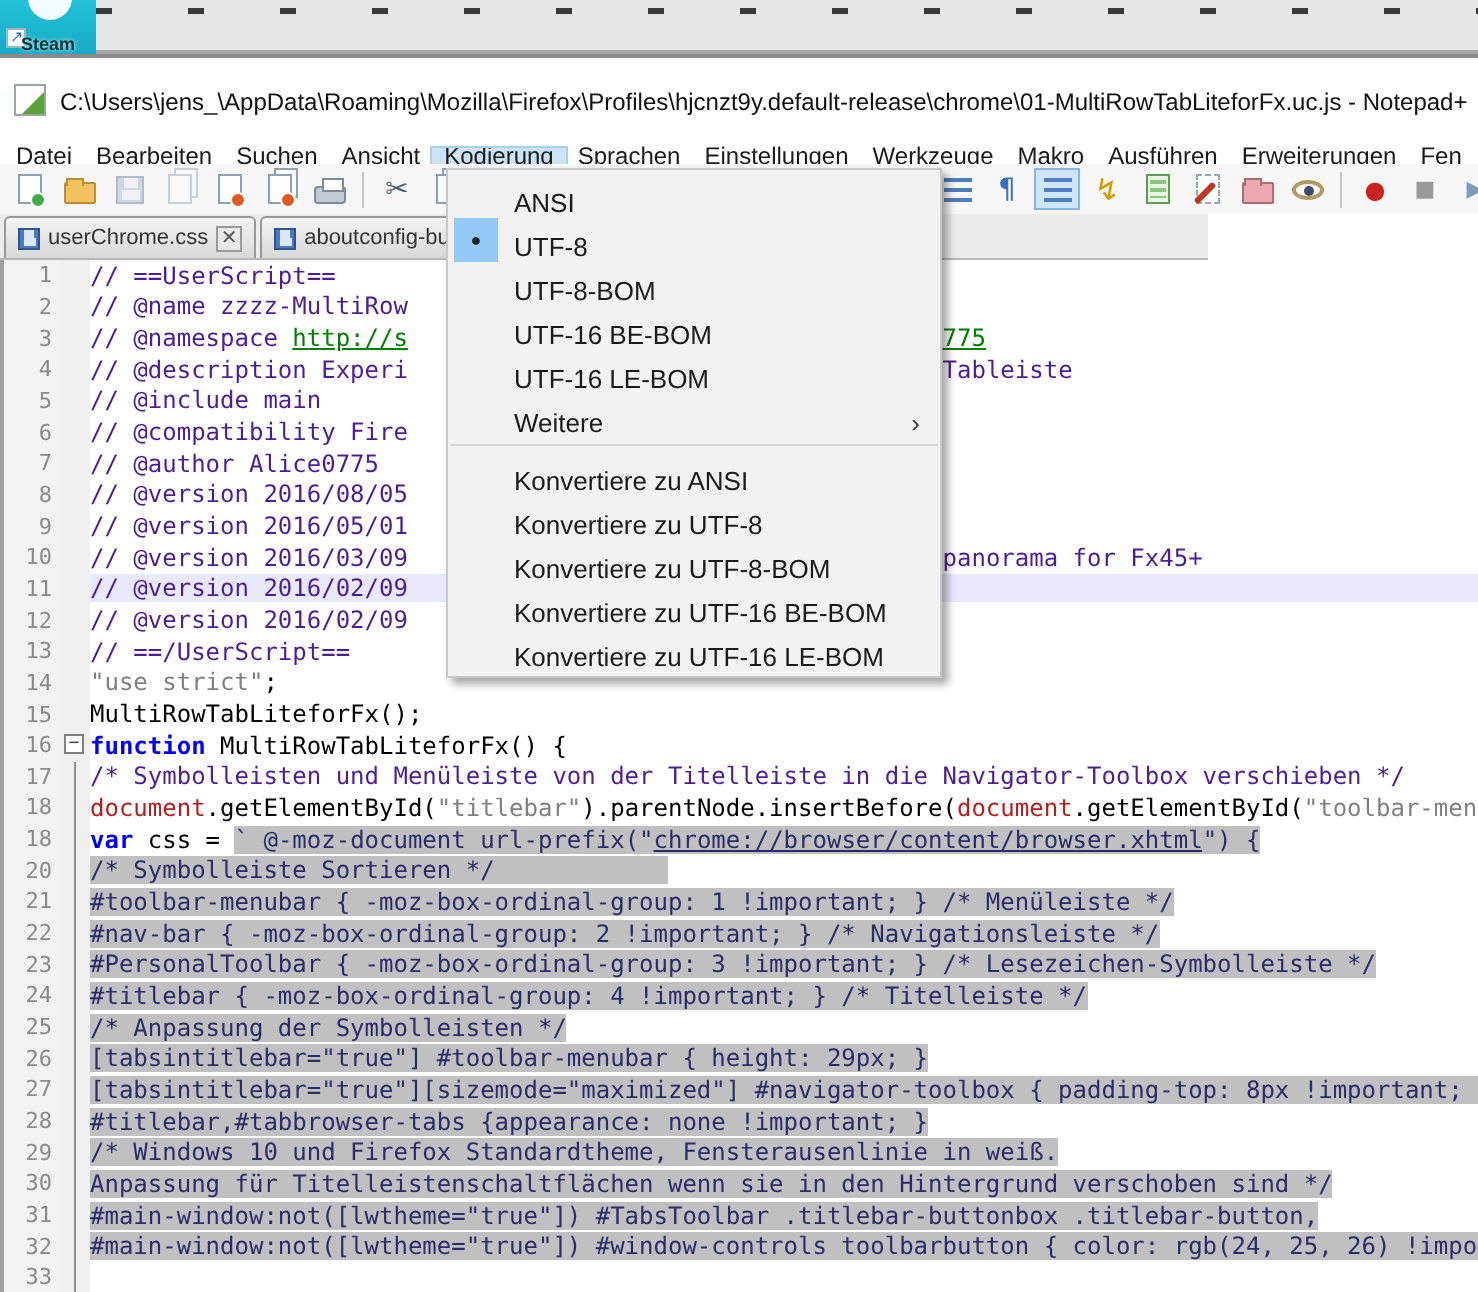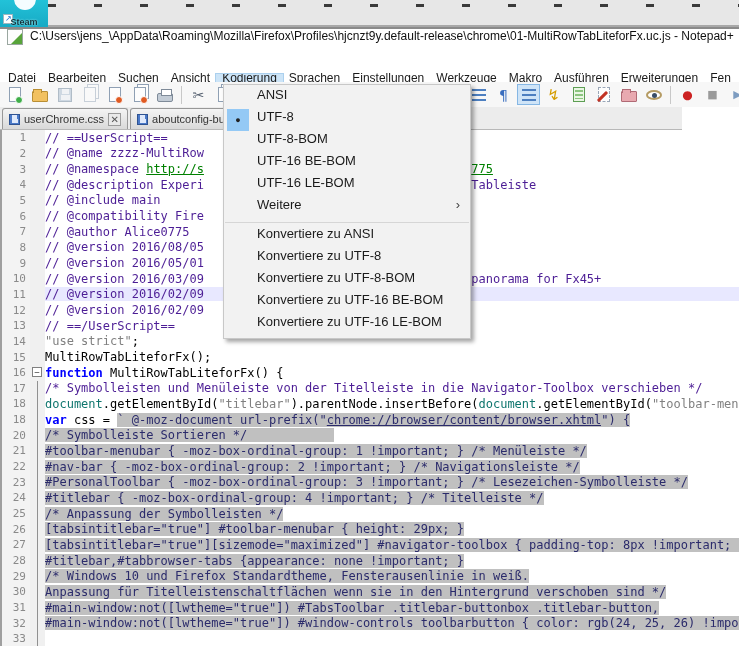--- a/index.html
+++ b/index.html
@@ -18,21 +18,21 @@
   #steam-arrow:after { content:"↗"; font-size:8px; color:#1e6fd0; position:absolute; left:1px; top:-1px;}
   #steam-label { left:0; top:17px; width:48px; text-align:center; font-size:9px;
     color:#12303a; font-weight:bold; text-shadow:0 0 2px #bff; }
   #strip-dashes { left:48px; top:4px; width:691px; height:3px;
     background:repeating-linear-gradient(90deg,#3a3a3a 0 8px,transparent 8px 46px); }
   #strip-edge { left:48px; top:25px; width:691px; height:3px; background:#a8a8a8; }
   #win-top-edge { left:0; top:27px; width:739px; height:2px; background:#8a8a8a; }
 
   
   #titlebar { left:0; top:29px; width:739px; height:29px; background:#fff;
-    display:flex; align-items:flex-start; padding-left:7px; }
+    display:flex; align-items:flex-end; padding-left:7px; }
   #app-icon { width:16px; height:16px; position:relative; margin-right:7px;
     background:#fdfdfd; border:1px solid #9aa7a0; }
   #app-icon:after { content:""; position:absolute; right:0px; bottom:0px;
     width:0; height:0; border-left:11px solid transparent; border-bottom:11px solid #58a43a; }
   #window-title { font-size:12px; color:#101010; white-space:nowrap; }
 
   
   #menubar { left:0; top:58px; width:739px; height:24px; background:#fff;
     display:flex; align-items:stretch; padding-left:2px; overflow:hidden; }
   .mi { font-size:12px; color:#1a1a1a; padding:0 6px; display:flex; align-items:center;
@@ -73,21 +73,21 @@
   .i-map:before{ content:""; position:absolute; left:1px; top:2px; width:8px; height:9px;
     background:repeating-linear-gradient(180deg,#8cc57f 0 2px,transparent 2px 4px); }
   .i-pen { width:12px; height:15px; background:#fdfdfd; border:1px dashed #9aa7b8; position:relative; }
   .i-pen:before { content:""; position:absolute; left:2px; top:2px; width:3px; height:13px;
     background:#c23324; transform:rotate(45deg); border-radius:1px; }
   .i-eye { width:16px; height:10px; border:2px solid #b59b63; border-radius:50%; position:relative; background:#fff; }
   .i-eye:before { content:""; position:absolute; left:4px; top:1px; width:5px; height:5px;
     border-radius:50%; background:#3a4d66; }
 
   
-  #tabbar { left:0; top:107px; width:682px; height:23px; background:#ececec;
+  #tabbar { left:0; top:107px; width:604px; height:23px; background:#ececec;
     display:flex; align-items:flex-end; padding-left:2px; gap:2px;
     border-bottom:1px solid #b8b8b8; }
   .tab { height:21px; display:flex; align-items:center; gap:4px; padding:0 6px;
     background:linear-gradient(180deg,#f4f4f4,#d9d9d9); border:1px solid #989898;
     border-bottom:none; border-radius:3px 3px 0 0; font-size:11px; color:#333;
     white-space:nowrap; }
   .tab-disk { width:11px; height:11px; background:#4a79c8; border:1px solid #2f5392;
     position:relative; flex:none; }
   .tab-disk:before { content:""; position:absolute; left:2px; top:0; width:5px; height:4px; background:#dfe9fb; }
   .tab-disk:after { content:""; position:absolute; left:2px; bottom:1px; width:6px; height:4px; background:#dfe9fb; }
@@ -104,29 +104,29 @@
     align-items:center; justify-content:flex-end; flex:none; }
   .foldm { width:15px; align-self:stretch; background:#f0f0f0; position:relative; flex:none; }
   .foldm .fbox { position:absolute; left:2px; top:2.5px; width:10px; height:10px;
     background:#fff; border:1px solid #808080; font-size:9px; line-height:8px;
     text-align:center; color:#444; }
   .foldm .fline { position:absolute; left:7px; top:0; width:1px; height:100%; background:#909090; }
   .text { flex:1 1 auto; overflow:hidden; white-space:pre; }
   .row.cur .text { background:#e8e8ff; }
   .tok-c { color:#4c1d95; } .tok-cu { color:#008000; text-decoration:underline; }
   .tok-k { color:#0000ff; font-weight:bold; }
-  .tok-s { color:#808080; } .tok-d { color:#000; } .tok-o { color:#0f766e; }
+  .tok-s { color:#808080; } .tok-d { color:#000; } .tok-o { color:#b91c1c; }
   .tok-sel { background:#c0c0c0; color:#2b2b6b; }
   .tok-selu { background:#c0c0c0; color:#2b2b6b; text-decoration:underline;text-align:right; }
 
   
   #encoding-menu { left:223px; top:84px; width:248px; background:#f2f2f2;
     border:1px solid #c8c8c8; box-shadow:3px 3px 4px rgba(0,0,0,.35); z-index:50;
     padding:2px 0; }
-  .dd-row { height:22px; display:flex; align-items:flex-start; font-size:13px; color:#1b1b1b; }
+  .dd-row { height:22px; display:flex; align-items:flex-end; font-size:13px; color:#1b1b1b; }
   .dd-ic { width:22px; height:22px; margin-left:3px; flex:none; display:flex;
     align-items:center; justify-content:center; font-size:9px; color:#222; }
   .dd-ic.checked { background:#94c9f5; }
   .dd-label { padding-left:8px; flex:1 1 auto; }
   .dd-arrow { padding-right:10px; color:#444; font-size:13px; }
   .dd-sep { height:1px; background:#d6d6d6; margin:3px 1px; }
 </style>
 </head>
 <body>
 

